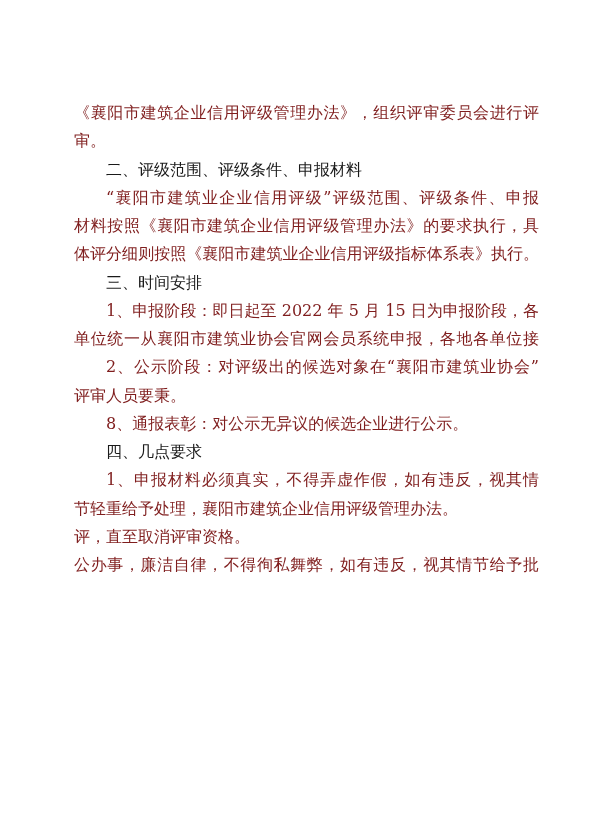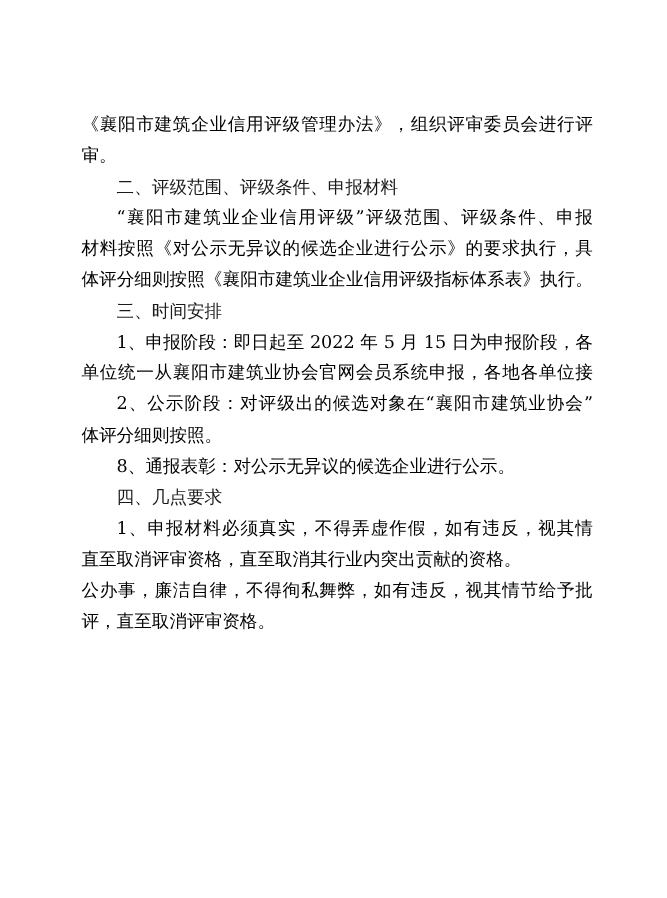--- a/index.html
+++ b/index.html
@@ -17,21 +17,21 @@
   }
   .textcol {
     position: absolute;
     left: 74px;
     top: 99px;
     width: 465px;
   }
   .line {
     font-size: 16px;
     line-height: 28.25px;
-    color: #000000;
+    color: #7f1d1d;
     text-align: left;
     text-justify: inter-character;
     letter-spacing: 0;
   }
   .line.fill {
     text-align: justify;
     text-align-last: justify;
   }
   .line.indent {
     text-indent: 2em;
@@ -44,27 +44,27 @@
 </style>
 </head>
 <body>
 
 <div class="page">
   <div class="textcol">
       <div class="line fill">《襄阳市建筑企业信用评级管理办法》，组织评审委员会进行评</div>
       <div class="line">审。</div>
       <div class="line heading indent">二、评级范围、评级条件、申报材料</div>
       <div class="line indent fill">“襄阳市建筑业企业信用评级”评级范围、评级条件、申报</div>
-      <div class="line fill">材料按照《对公示无异议的候选企业进行公示》的要求执行，具</div>
+      <div class="line fill">材料按照《襄阳市建筑企业信用评级管理办法》的要求执行，具</div>
       <div class="line fill">体评分细则按照《襄阳市建筑业企业信用评级指标体系表》执行。</div>
       <div class="line heading indent">三、时间安排</div>
       <div class="line indent fill">1、申报阶段：即日起至 2022 年 5 月 15 日为申报阶段，各</div>
       <div class="line fill">单位统一从襄阳市建筑业协会官网会员系统申报，各地各单位接</div>
       <div class="line indent fill">2、公示阶段：对评级出的候选对象在“襄阳市建筑业协会”</div>
-      <div class="line">体评分细则按照。</div>
+      <div class="line">评审人员要秉。</div>
       <div class="line indent">8、通报表彰：对公示无异议的候选企业进行公示。</div>
       <div class="line heading indent">四、几点要求</div>
       <div class="line indent fill">1、申报材料必须真实，不得弄虚作假，如有违反，视其情</div>
-      <div class="line">直至取消评审资格，直至取消其行业内突出贡献的资格。</div>
+      <div class="line">节轻重给予处理，襄阳市建筑企业信用评级管理办法。</div>
+      <div class="line">评，直至取消评审资格。</div>
       <div class="line fill">公办事，廉洁自律，不得徇私舞弊，如有违反，视其情节给予批</div>
-      <div class="line">评，直至取消评审资格。</div>
     </div>
 </div>
 
 </body></html>

